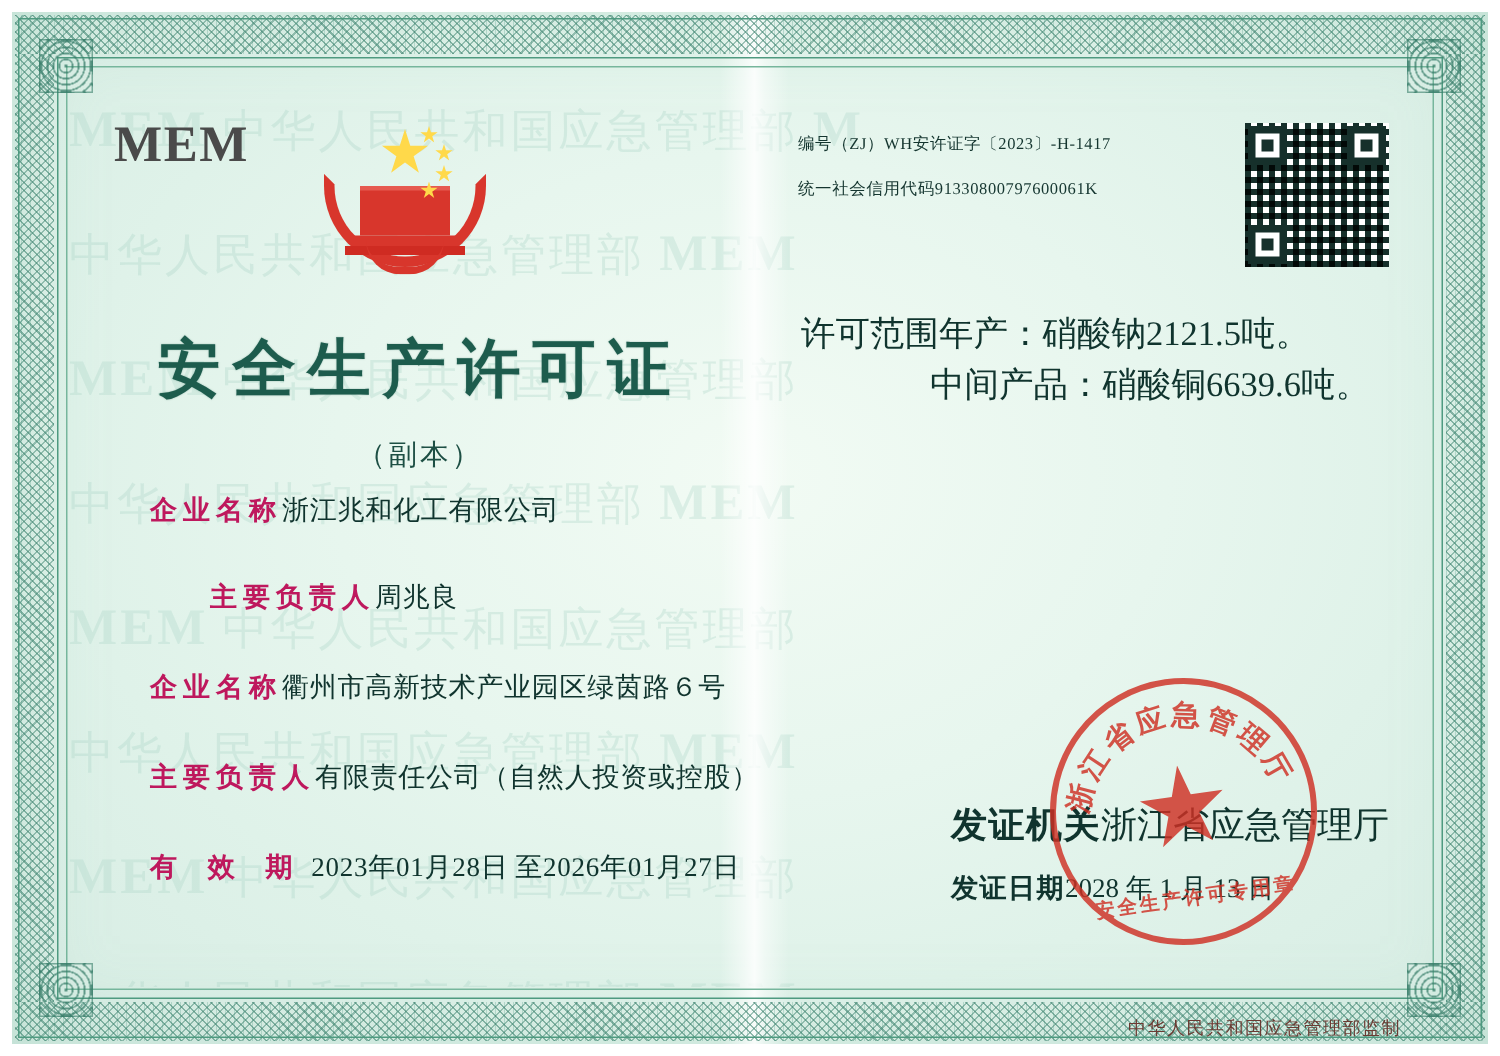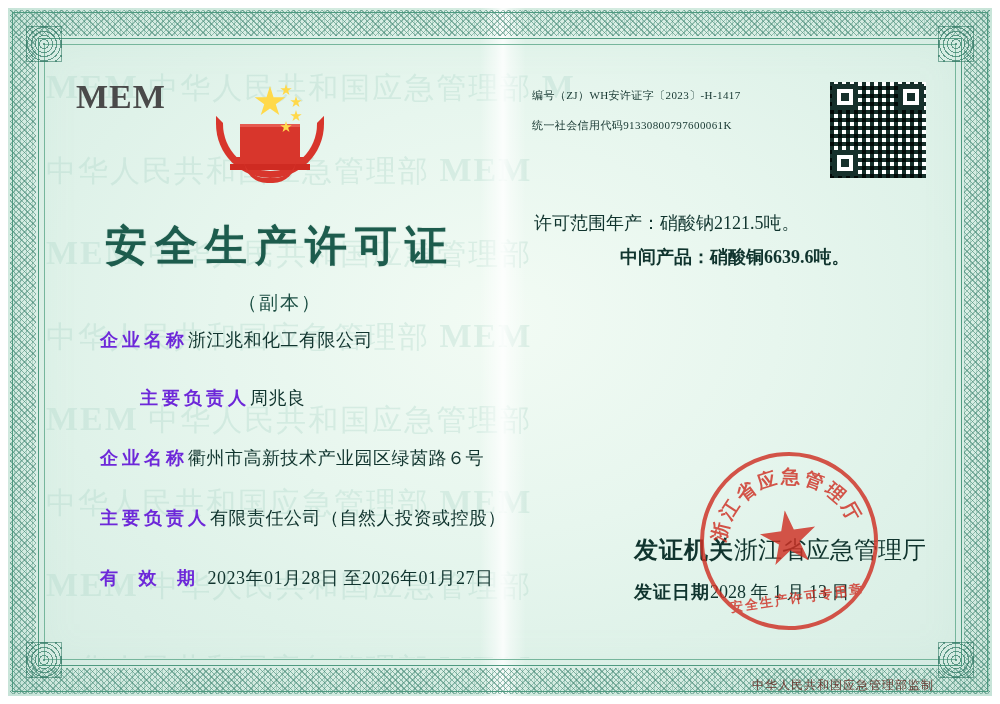--- a/index.html
+++ b/index.html
@@ -207,21 +207,21 @@
   .field {
     position: absolute;
     font-size: 18px;
     color: #16403a;
     white-space: nowrap;
     font-family: "Liberation Serif", serif;
   }
   .field .lbl {
     font-weight: bold;
     letter-spacing: 1px;
-    color: #6d28d9;
+    color: #be185d;
   }
   .field .val {
     letter-spacing: 0.5px;
     color: #10342e;
   }
 
   .f-company { left: 100px; top: 328px; }
   .f-person  { left: 100px; top: 386px; margin-left: 40px; }
   .f-address { left: 100px; top: 446px; }
   .f-economy { left: 100px; top: 506px; }
@@ -240,26 +240,26 @@
     color: #14352f;
     white-space: nowrap;
     font-family: "Liberation Serif", serif;
   }
   .r-code1 { left: 532px; top: 88px; letter-spacing: 0.4px; }
   .r-code2 { left: 532px; top: 118px; letter-spacing: 0.4px; }
 
   .scope {
     position: absolute;
     left: 534px; top: 206px;
-    font-size: 18px;
+    font-size: 23px;
     color: #10342e;
     line-height: 34px;
     white-space: nowrap;
   }
-  .scope .l2 { padding-left: 86px; display: block; font-weight: bold; }
+  .scope .l2 { padding-left: 86px; display: block; }
 
   .issuer {
     position: absolute;
     left: 634px; top: 534px;
     font-size: 24px;
     color: #10342e;
     white-space: nowrap;
   }
   .issue-date {
     position: absolute;

